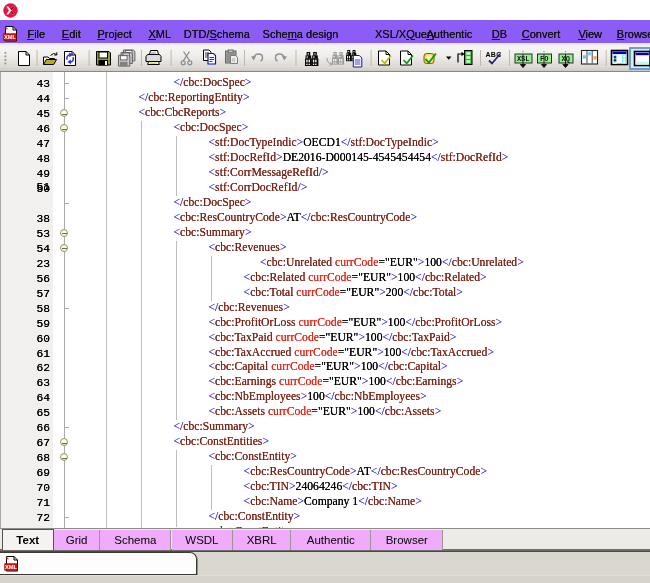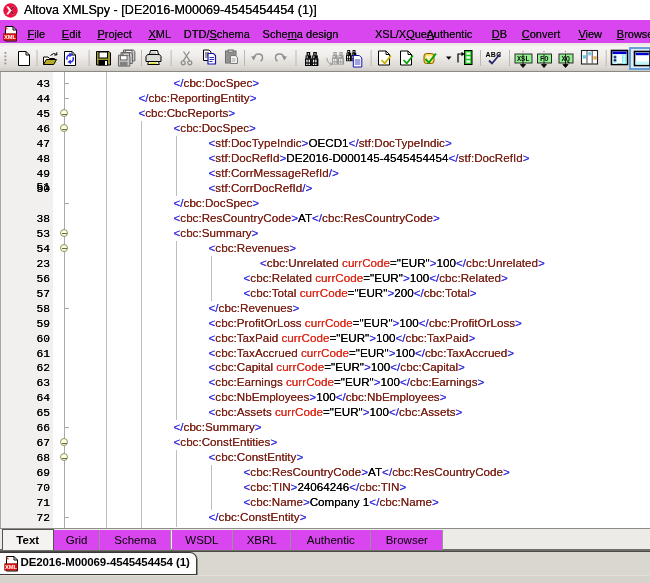--- a/index.html
+++ b/index.html
@@ -1,56 +1,55 @@
 <!DOCTYPE html>
 <html><head><meta charset="utf-8"><style>
 * {margin:0;padding:0;box-sizing:border-box}
 html,body {width:650px;height:583px;overflow:hidden;background:#fff;font-family:"Liberation Sans",sans-serif}
 #root {position:relative;width:650px;height:583px}
 .titlebar {position:absolute;left:0;top:0;width:650px;height:20px;background:#fff}
 .titlebar .ti {position:absolute;left:3px;top:2.5px}
 .titlebar .tt {position:absolute;left:24px;top:3px;font-size:12.6px;color:#0a0a0a;text-shadow:0 0 0.3px #0a0a0a}
-.menubar {position:absolute;left:0;top:20px;width:650px;height:23px;background:#d946ef}
+.menubar {position:absolute;left:0;top:20px;width:650px;height:23px;background:#8b5cf6}
 .menubar .mic {position:absolute;left:3px;top:5.5px}
 .mi {position:absolute;top:5.5px;font-size:11px;line-height:16px;color:#111;text-shadow:0 0 0.4px #111}
 .mi u {text-decoration:underline}
 .toolbar {position:absolute;left:0;top:43px;width:650px;height:29px;background:linear-gradient(#e7e5e2 0%,#f6f5f4 14%,#f0eeeb 45%,#ddd9d4 85%,#cecbc6 100%);border-bottom:1px solid #8a8880}
 .tbsvg {position:absolute;left:0;top:0}
 .editor {position:absolute;left:0;top:72px;width:650px;height:455.5px;background:#fff;overflow:hidden;border-left:1px solid #aaa8a4}
 .gutter {position:absolute;left:0;top:0;width:52px;height:456px;background:#f1f0ee}
 .ln {position:absolute;width:49px;text-align:right;transform:translateY(0.8px);font-family:"Liberation Mono",monospace;font-size:11.3px;line-height:14.95px;letter-spacing:0.005px;color:#000;height:14.95px}
-.cl {position:absolute;white-space:pre;font-family:Liberation Sans, sans-serif;font-size:11.67px;line-height:14.95px;letter-spacing:0.005px;height:14.95px}
+.cl {position:absolute;white-space:pre;font-family:Liberation Serif, serif;font-size:11.67px;line-height:14.95px;letter-spacing:0.005px;height:14.95px}
 .cl i {font-style:normal}
 .cl, .ln {text-shadow:0 0 0.35px currentColor}
 .cl .b {color:#3a35e0}
 .cl .e {color:#7d2418}
 .cl .a {color:#e02a1a}
 .cl .t {color:#000}
 .fline {position:absolute;left:63px;top:0;width:1px;height:456px;background:#a9a9a9}
 .fc {position:absolute;left:58.5px;width:8px;height:8px;border:1px solid #90906a;border-radius:50%;background:#ffffdf}
 .fc::after {content:"";position:absolute;left:1.5px;top:3.5px;width:5px;height:1px;background:#6b6b47}
 .ft {position:absolute;left:63px;width:5px;height:1px;background:#a9a9a9}
 .ig {position:absolute;width:1px;background:#bdbdbd}
 .vtabs {position:absolute;left:0;top:527.5px;width:650px;height:23px;background:#ecebe7;border-top:1px solid #8e8c86;border-bottom:2px solid #706e68}
-.vt {position:absolute;top:1px;height:20px;font-size:11.5px;color:#000;text-align:center;line-height:21px;border-right:1px solid #989690;background:#d946ef}
+.vt {position:absolute;top:1px;height:20px;font-size:11.5px;color:#000;text-align:center;line-height:21px;border-right:1px solid #989690;background:#f0abfc}
 .vta {font-weight:bold;font-size:11.5px;background:#f4f3f1;border:1.5px solid #55534e;border-bottom:0;top:0px;height:21.5px;line-height:20px}
 .dbar {position:absolute;left:0;top:550.5px;width:650px;height:24px;background:#dad7d0;border-top:1px solid #4a4a46}
 .dtab {position:absolute;left:0;top:0px;width:196.5px;height:23px;background:#fdfdfd;border:1px solid #3c3a36;border-left:0;border-top-right-radius:7px;box-shadow:1px 1px 0 #8e8c86}
 .dtab .di {position:absolute;left:4px;top:3.5px}
 .dtab .dt {position:absolute;left:20.5px;top:3px;font-size:11.5px;font-weight:bold;color:#000;letter-spacing:-0.1px}
 .bstrip {position:absolute;left:0;top:574.5px;width:650px;height:8.5px;background:#d6d3cb;border-top:1px solid #e2dfd9}
 </style></head><body>
 <div id="root">
 <div class="titlebar">
       <span class="ti"><svg width="15" height="15" viewBox="0 0 15 15">
           <circle cx="7.5" cy="7.5" r="7.2" fill="#ee0f3c"></circle>
           <path d="M3.2 3.4 L6 7.5 L3.2 11.6 L5.4 11.6 L7.4 8.7 L9.4 11.6 L11.8 11.6 L8.9 7.5 L11.8 3.4 L9.4 3.4 L7.4 6.3 L5.4 3.4 Z" fill="#fff"></path>
           <path d="M8.9 7.5 L11.8 3.4 L9.4 3.4 L7.4 6.3 z M7.4 8.7 L9.4 11.6 L11.8 11.6 L8.9 7.5 z" fill="#8c0f2e"></path>
         </svg></span>
-      <span class="tt">Altova XMLSpy - [DE2016-M00069-4545454454 (1)]</span>
     </div>
 <div class="menubar">
       <span class="mic"><svg width="16" height="16" viewBox="0 0 16 16">
           <path d="M2.5 0.5 h7.5 l3.5 3.5 v11 h-11 z" fill="#fff" stroke="#000"></path>
           <path d="M10 0.5 v3.5 h3.5" fill="none" stroke="#000"></path>
           <path d="M2.5 0.5 l2.8 2.8 h-2.8 z" fill="#e8322e"></path>
           <rect x="0.8" y="7.8" width="12.4" height="6.4" fill="#ee1410" stroke="#860400" stroke-width="0.8"></rect>
           <text x="7" y="13" text-anchor="middle" font-family="Liberation Sans,sans-serif" font-size="5.8" font-weight="bold" fill="#fff">XML</text>
         </svg></span>
 <div class="mi" style="left:27.4px"><u>F</u>ile</div>
@@ -410,16 +409,15 @@
 </div>
 <div class="dbar">
       <div class="dtab">
         <span class="di"><svg width="16" height="16" viewBox="0 0 16 16">
             <path d="M2.5 0.5 h7.5 l3.5 3.5 v11 h-11 z" fill="#fff" stroke="#000"></path>
             <path d="M10 0.5 v3.5 h3.5" fill="none" stroke="#000"></path>
             <path d="M2.5 0.5 l2.8 2.8 h-2.8 z" fill="#e8322e"></path>
             <rect x="0.8" y="7.8" width="12.4" height="6.4" fill="#ee1410" stroke="#860400" stroke-width="0.8"></rect>
             <text x="7" y="13" text-anchor="middle" font-family="Liberation Sans,sans-serif" font-size="5.8" font-weight="bold" fill="#fff">XML</text>
           </svg></span>
-        <span class="dt">DE2016-M00069-4545454454 (1)</span>
       </div>
     </div>
 <div class="bstrip"></div>
 </div>
 </body></html>

